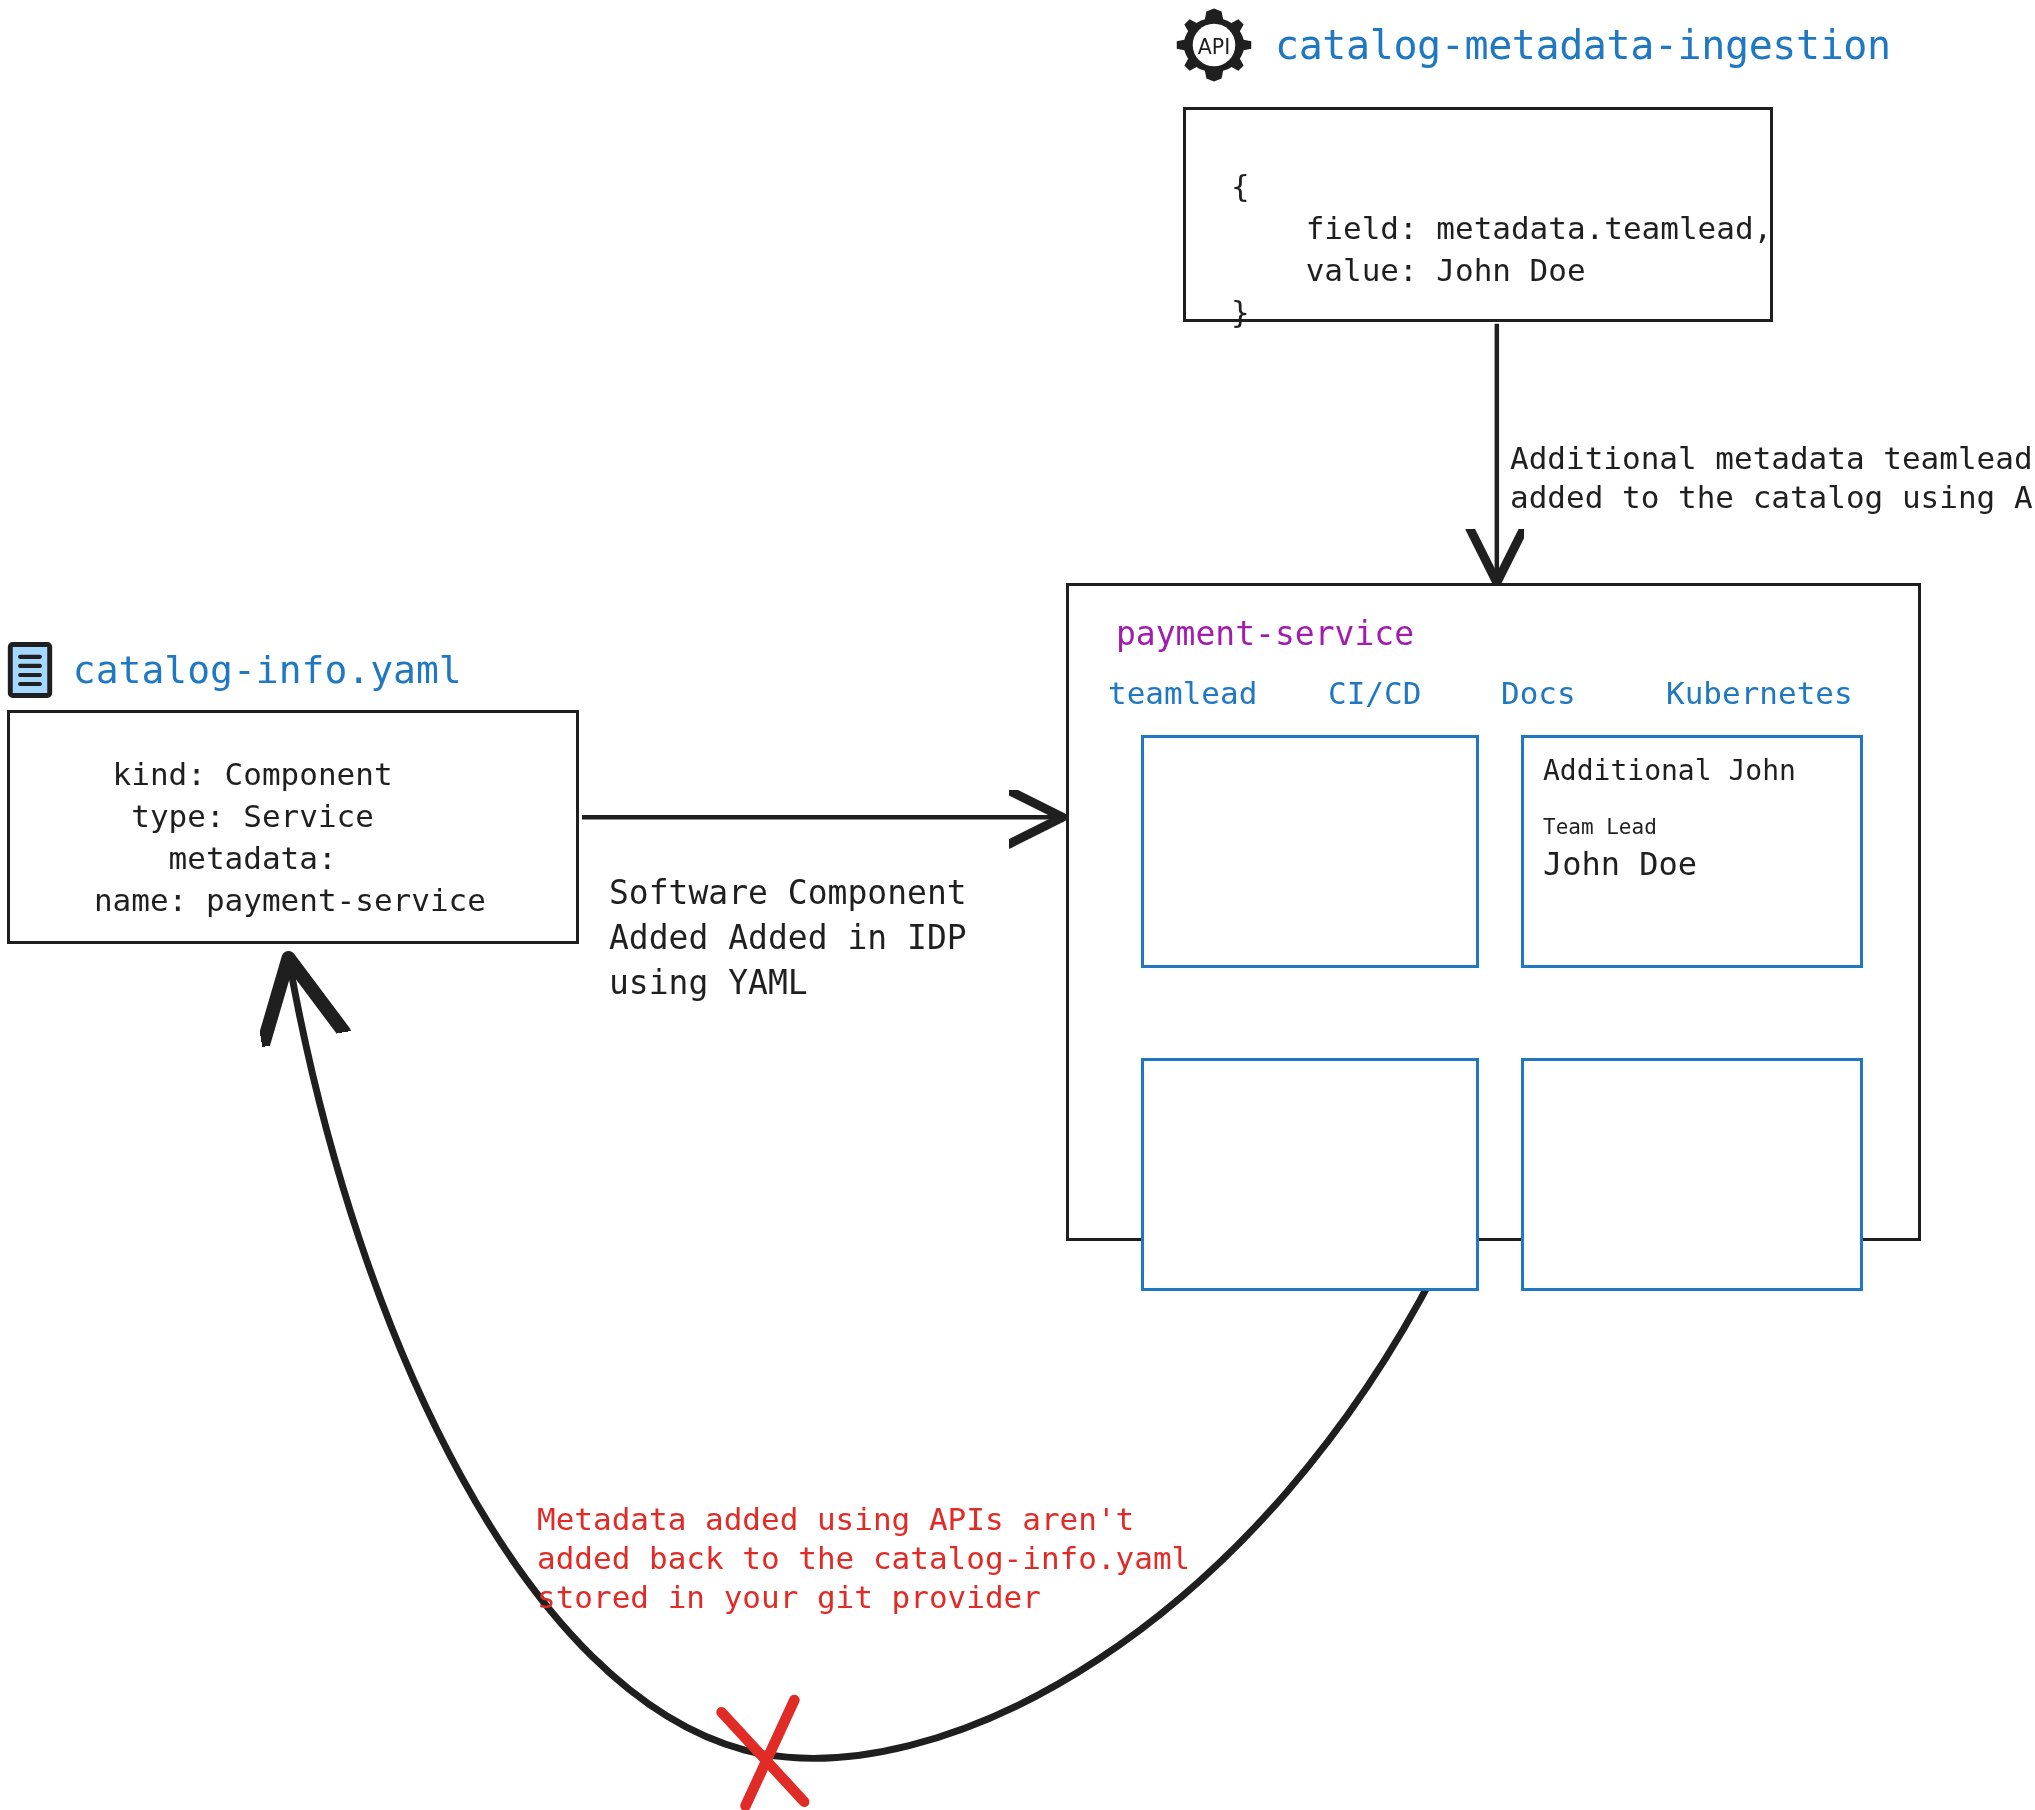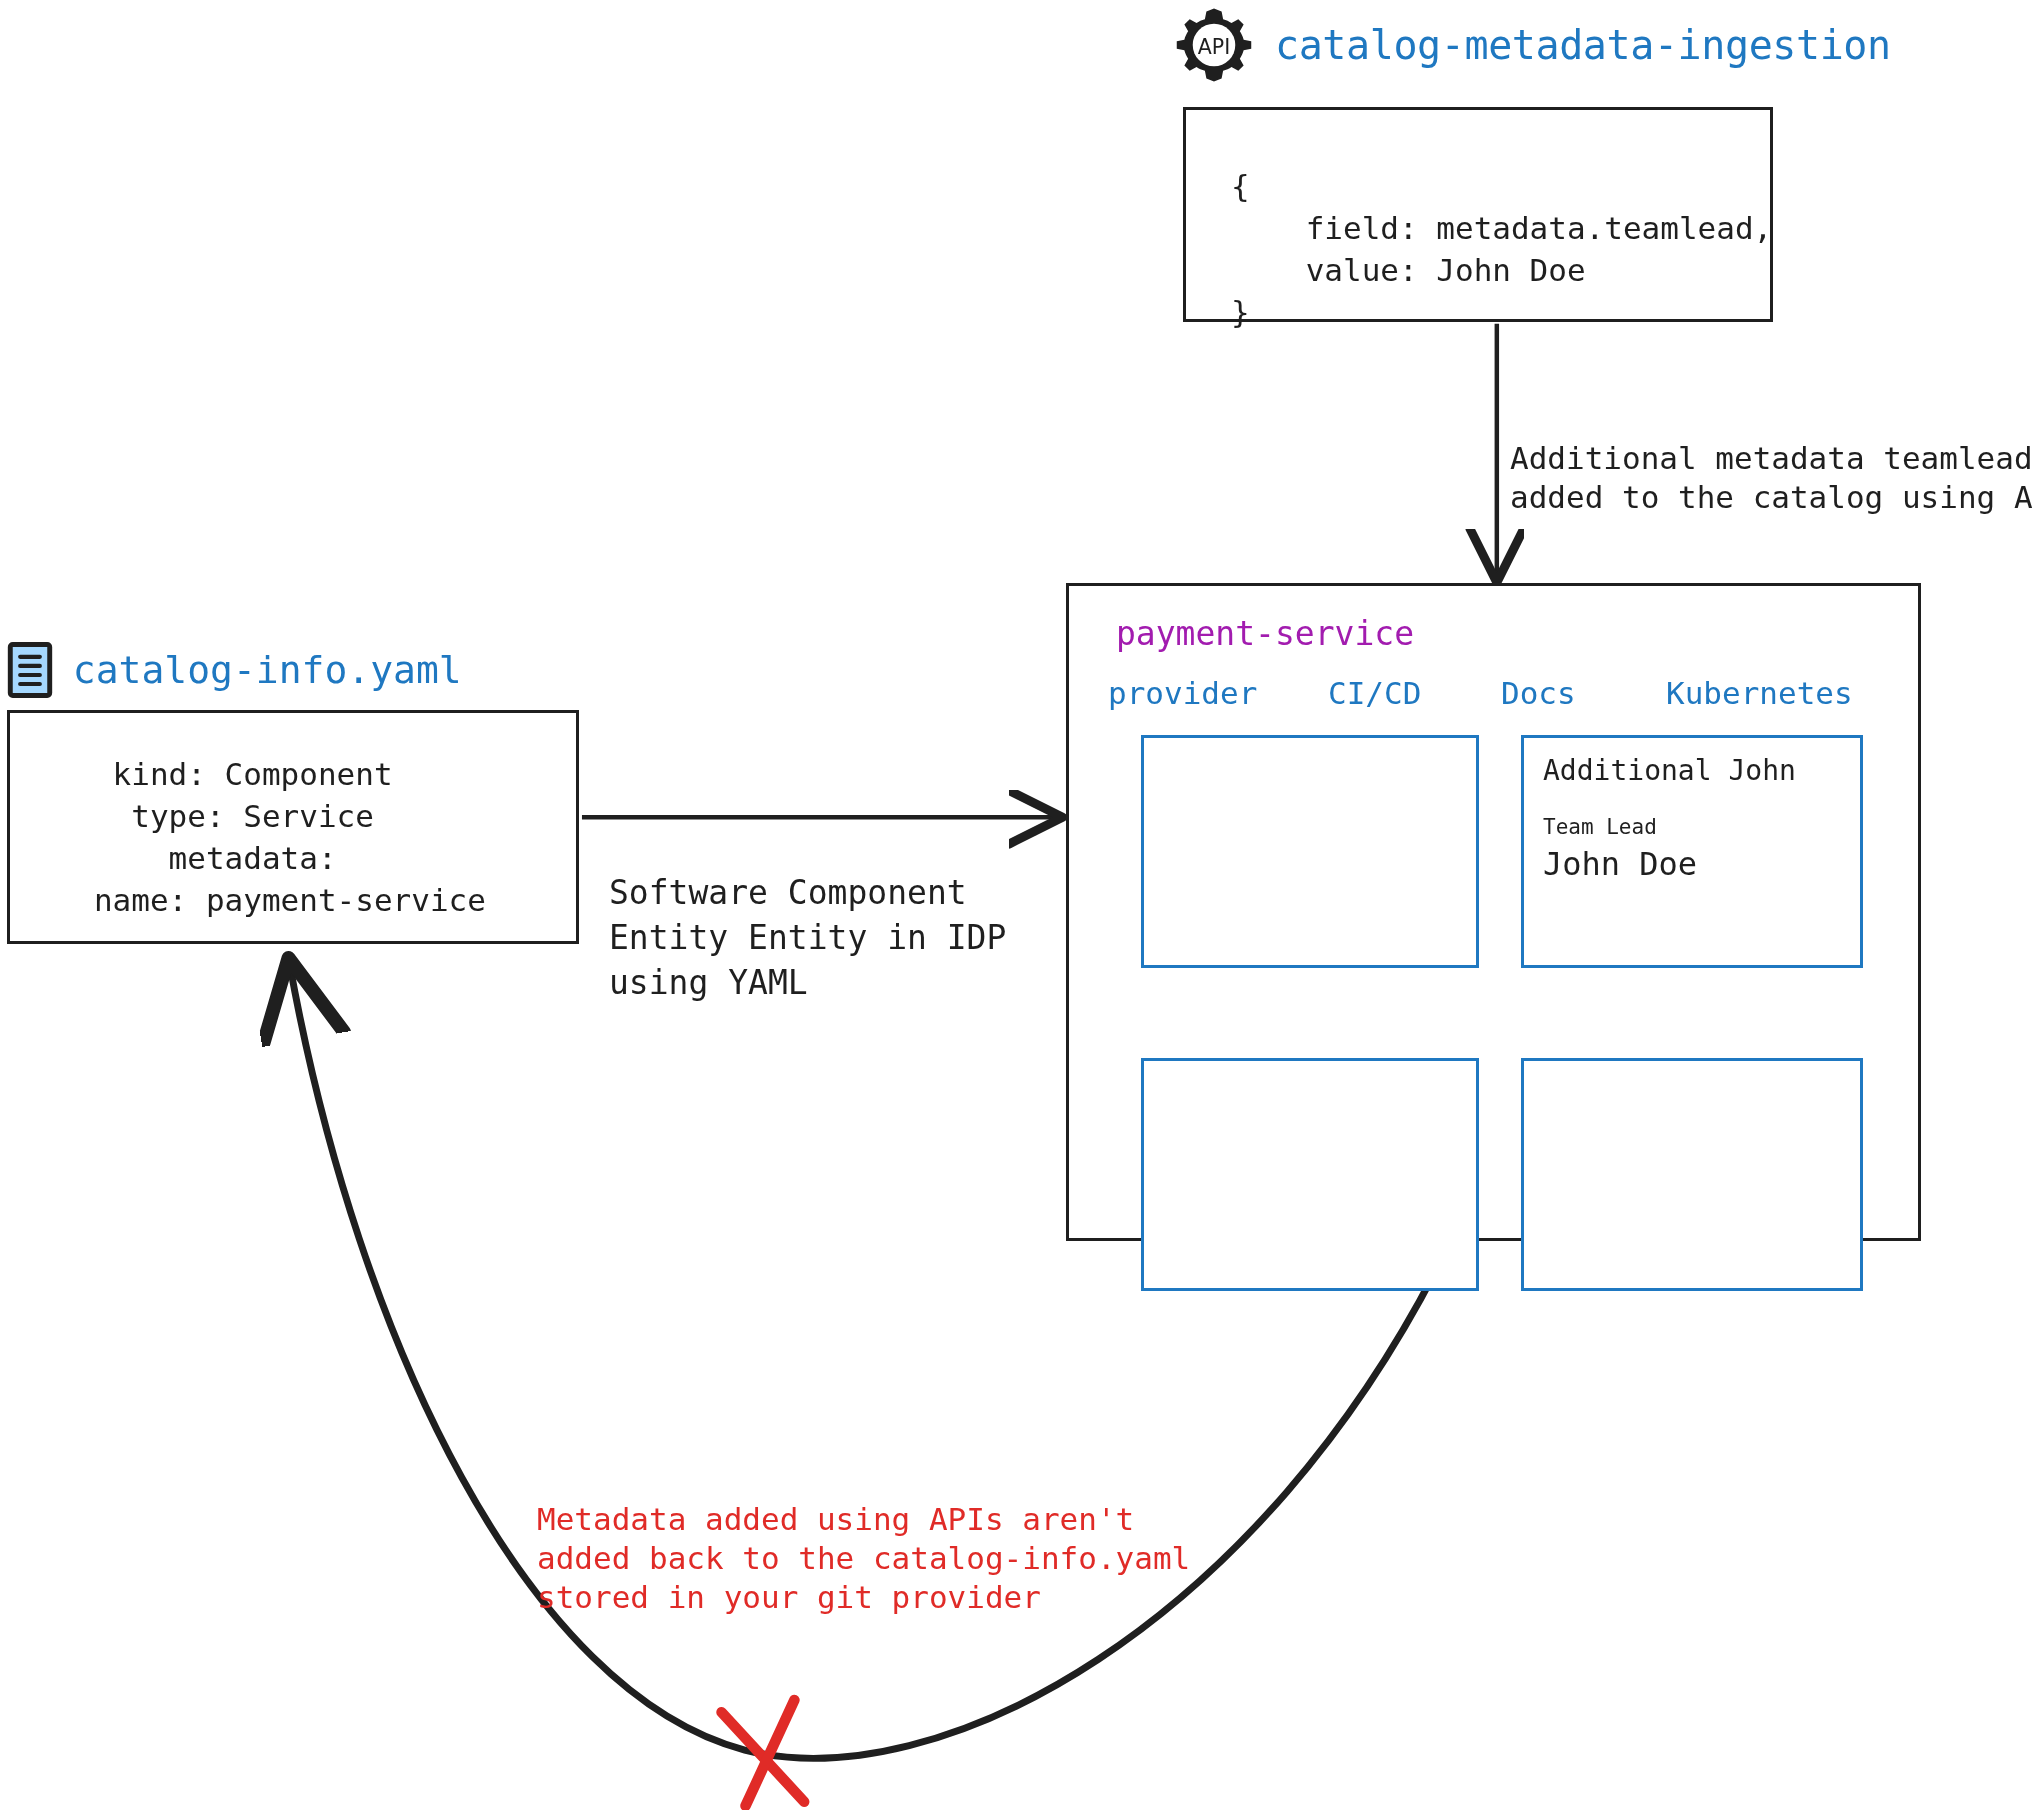--- a/index.html
+++ b/index.html
@@ -272,29 +272,29 @@
   </div>
 
   <div class="box" id="yaml-box">
     <pre class="code" id="yaml-code">kind: Component
 type: Service
 metadata:
     name: payment-service</pre>
   </div>
 
   <pre id="yaml-arrow-label">Software Component
-Entity Entity in IDP
+Added Added in IDP
 using YAML</pre>
 
   <div class="box" id="service-panel">
 
     <div id="service-title">payment-service</div>
 
     <div id="service-tabs">
-      <div class="tab t0">provider</div>
+      <div class="tab t0">teamlead</div>
       <div class="tab t1">CI/CD</div>
       <div class="tab t2">Docs</div>
       <div class="tab t3">Kubernetes</div>
     </div>
 
     <div class="blue-box panel-card" id="card-tl"></div>
 
     <div class="blue-box panel-card" id="card-tr">
       <div id="info-heading">Additional John</div>
       <div id="info-label">Team Lead</div>

